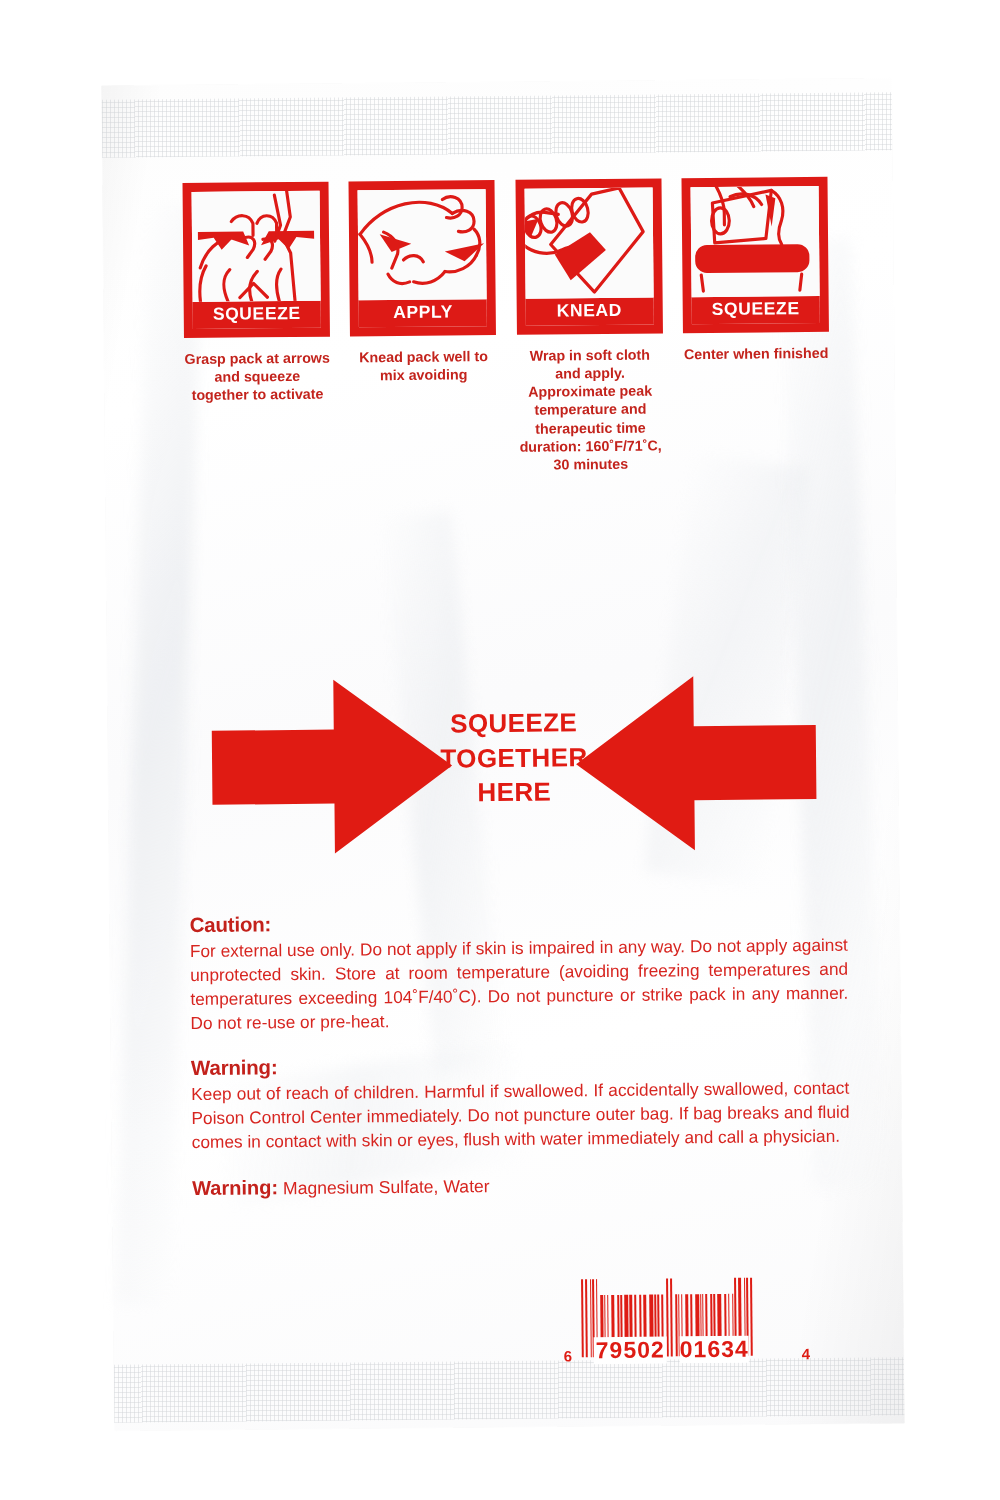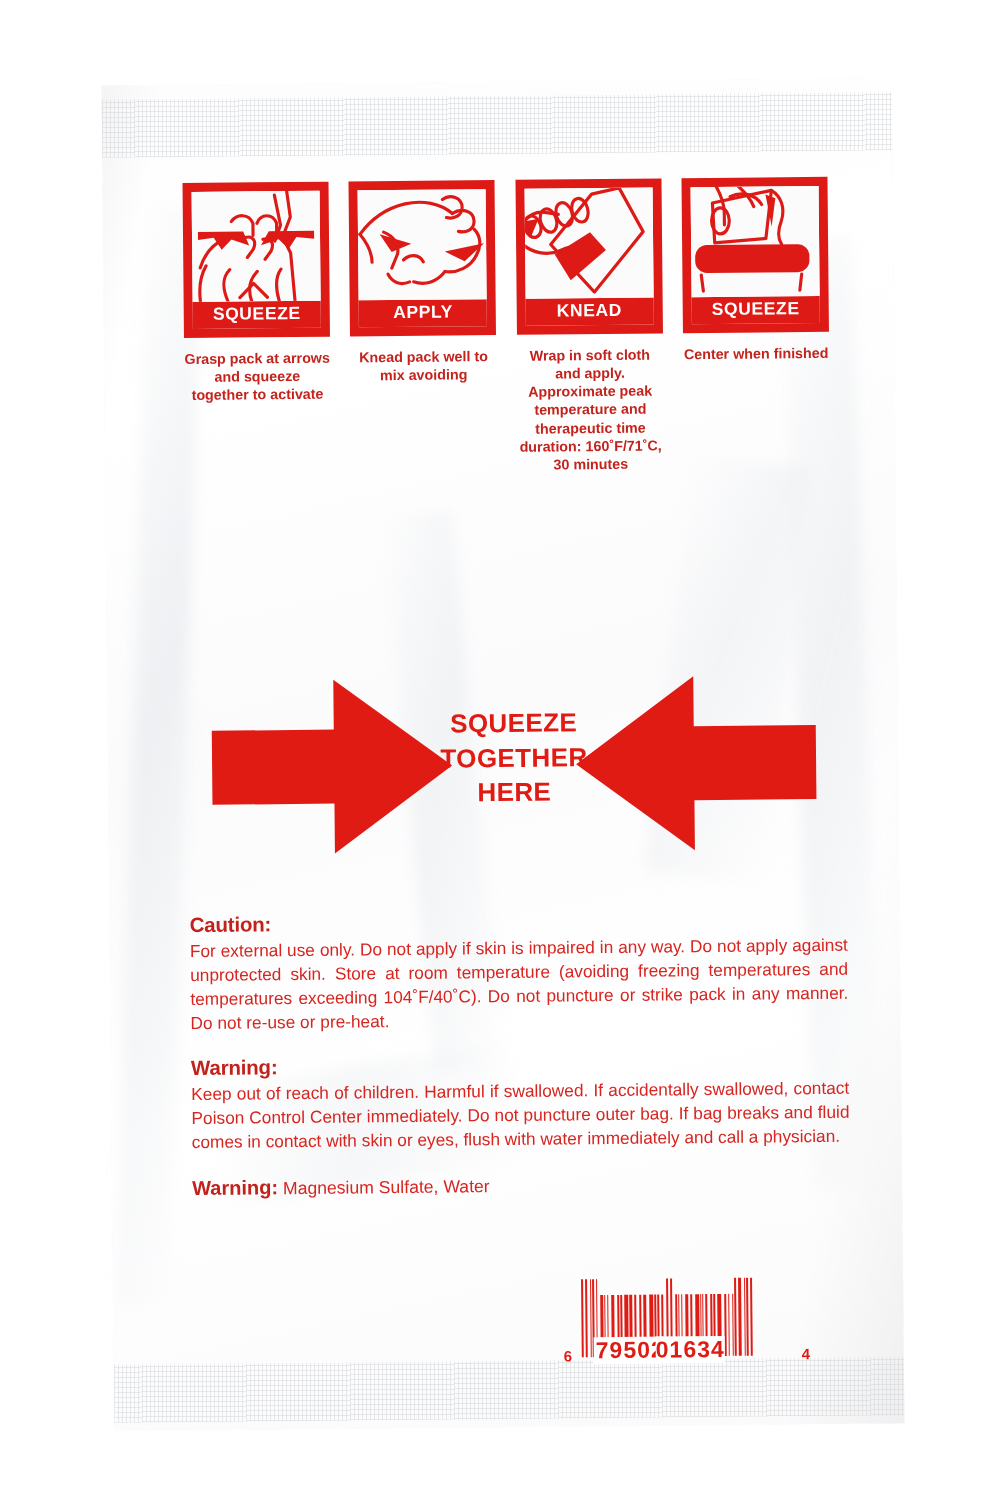--- a/index.html
+++ b/index.html
@@ -187,21 +187,21 @@
     height: 24px;
     color: #DE1C14;
     font-size: 23px;
     font-weight: bold;
     font-family: "Liberation Sans", sans-serif;
     letter-spacing: 1px;
   }
   .bc-d { position: absolute; bottom: 0; }
   .bc-d.lead  { left: 0px;   font-size: 15px; letter-spacing: 0; }
   .bc-d.g1    { left: 30px;  background: #ffffff; padding: 0 2px; }
-  .bc-d.g2    { left: 92px; background: #ffffff; padding: 0 0; }
+  .bc-d.g2    { left: 116px; background: #ffffff; padding: 0 0; }
   .bc-d.trail { left: 238px; font-size: 15px; letter-spacing: 0; }
 </style>
 </head>
 <body>
 
 <div id="package-root">
 
   <div class="pouch">
 
     <div class="sheen s1"></div>

